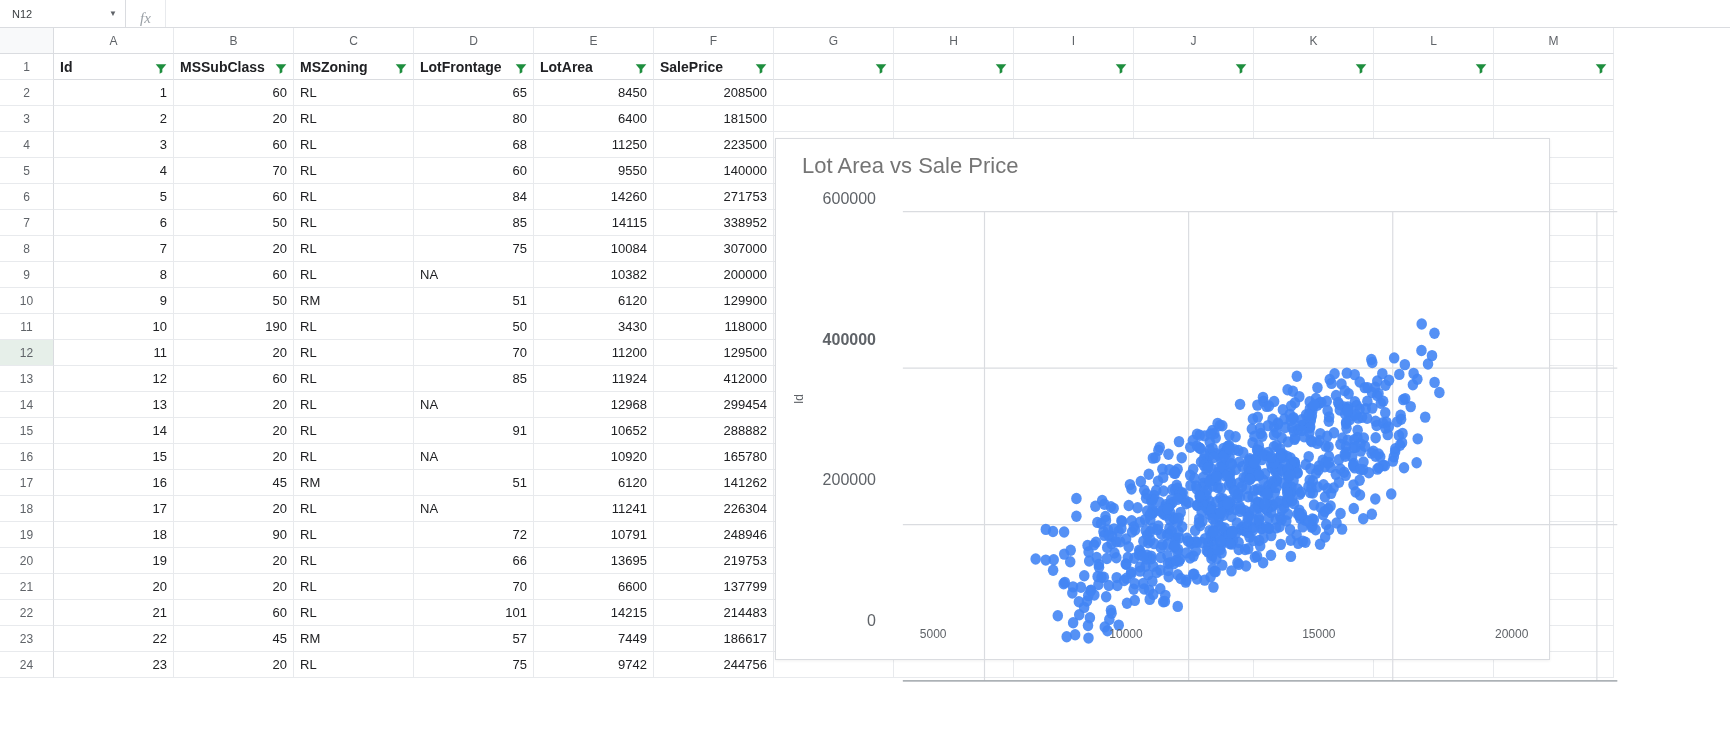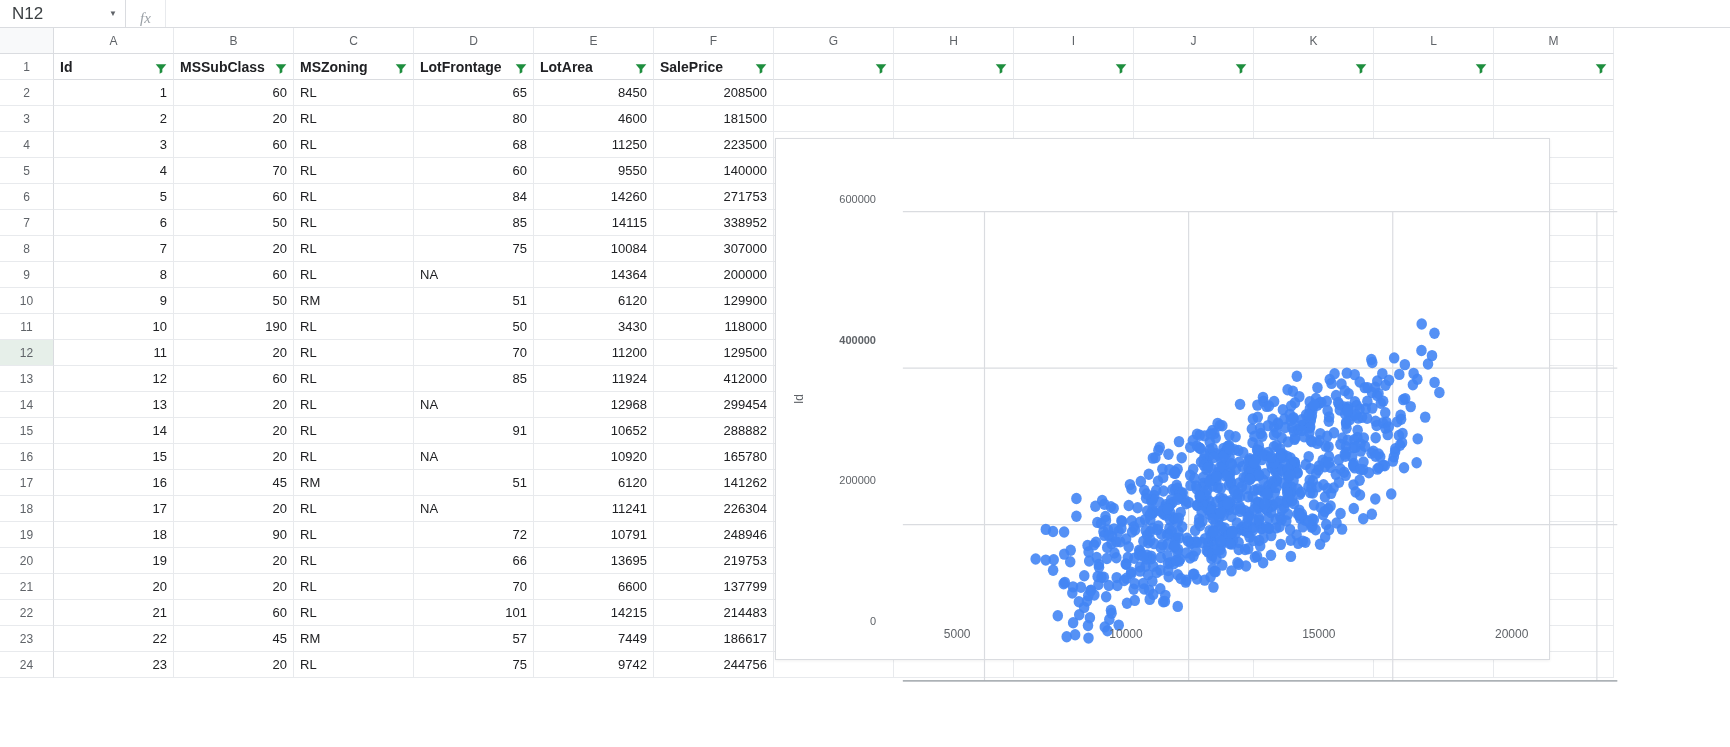--- a/index.html
+++ b/index.html
@@ -26,21 +26,21 @@
     display: flex;
     align-items: center;
     width: 126px;
     height: 100%;
     border-right: 1px solid #dadce0;
     padding: 0 6px 0 10px;
   }
   .name-box {
     border: none;
     outline: none;
-    font-size: 17px;
+    font-size: 11px;
     width: 100%;
     color: #3c4043;
   }
   .name-box-dd {
     color: #5f6368;
     font-size: 8px;
     padding: 0 2px;
   }
   .fx-label {
     font-style: italic;
@@ -168,21 +168,21 @@
     top: 50%;
     transform: translateY(-50%) rotate(-90deg);
     font-size: 12px;
     color: #5f6368;
   }
   .ytick {
     position: absolute;
     left: 30px;
     width: 70px;
     text-align: right;
-    font-size: 11px;
+    font-size: 16px;
     color: #5f6368;
     transform: translateY(-50%);
   }
   .xtick {
     position: absolute;
     bottom: 18px;
     font-size: 12px;
     color: #5f6368;
     transform: translateX(-50%);
   }
@@ -290,21 +290,21 @@
         <div class="cell txt"></div>
         <div class="cell txt"></div>
         <div class="cell txt"></div>
       </div>
       <div class="row">
         <div class="row-header">3</div>
         <div class="cell num">2</div>
         <div class="cell num">20</div>
         <div class="cell txt">RL</div>
         <div class="cell num">80</div>
-        <div class="cell num">4600</div>
+        <div class="cell num">6400</div>
         <div class="cell num">181500</div>
         <div class="cell txt"></div>
         <div class="cell txt"></div>
         <div class="cell txt"></div>
         <div class="cell txt"></div>
         <div class="cell txt"></div>
         <div class="cell txt"></div>
         <div class="cell txt"></div>
       </div>
       <div class="row">
@@ -386,21 +386,21 @@
         <div class="cell txt"></div>
         <div class="cell txt"></div>
         <div class="cell txt"></div>
       </div>
       <div class="row">
         <div class="row-header">9</div>
         <div class="cell num">8</div>
         <div class="cell num">60</div>
         <div class="cell txt">RL</div>
         <div class="cell txt">NA</div>
-        <div class="cell num">14364</div>
+        <div class="cell num">10382</div>
         <div class="cell num">200000</div>
         <div class="cell txt"></div>
         <div class="cell txt"></div>
         <div class="cell txt"></div>
         <div class="cell txt"></div>
         <div class="cell txt"></div>
         <div class="cell txt"></div>
         <div class="cell txt"></div>
       </div>
       <div class="row">
@@ -639,20 +639,21 @@
         <div class="cell txt"></div>
         <div class="cell txt"></div>
         <div class="cell txt"></div>
         <div class="cell txt"></div>
         <div class="cell txt"></div>
         <div class="cell txt"></div>
       </div>
     </div>
 
   <div class="chart">
+    <div class="chart-title">Lot Area vs Sale Price</div>
     <span class="yaxis-label">Id</span>
     <svg id="chart-svg" class="chart-plot" viewBox="0 0 660 410" preserveAspectRatio="none" width="100%" height="100%">
         <line x1="109.71428571428571" x2="109.71428571428571" y1="10" y2="380" stroke="#dadce0" stroke-width="1"></line>
         <line x1="284" x2="284" y1="10" y2="380" stroke="#dadce0" stroke-width="1"></line>
         <line x1="458.2857142857143" x2="458.2857142857143" y1="10" y2="380" stroke="#dadce0" stroke-width="1"></line>
         <line x1="632.5714285714286" x2="632.5714285714286" y1="10" y2="380" stroke="#dadce0" stroke-width="1"></line>
         <line x1="40" x2="650" y1="380" y2="380" stroke="#dadce0" stroke-width="1"></line>
         <line x1="40" x2="650" y1="256.6666666666667" y2="256.6666666666667" stroke="#dadce0" stroke-width="1"></line>
         <line x1="40" x2="650" y1="133.33333333333334" y2="133.33333333333334" stroke="#dadce0" stroke-width="1"></line>
         <line x1="40" x2="650" y1="10" y2="10" stroke="#dadce0" stroke-width="1"></line>
@@ -1557,19 +1558,19 @@
           <circle cx="443.6" cy="202.8" r="4.5" fill="#4285f4" fill-opacity="0.9"></circle>
           <circle cx="292.8" cy="255.3" r="4.5" fill="#4285f4" fill-opacity="0.9"></circle>
           <circle cx="302.6" cy="185.2" r="4.5" fill="#4285f4" fill-opacity="0.9"></circle>
           <circle cx="277.3" cy="299.2" r="4.5" fill="#4285f4" fill-opacity="0.9"></circle>
         </g>
       </svg>
   <span class="ytick" style="top: 482px;">0</span>
       <span class="ytick" style="top: 341.333px;">200000</span>
       <span class="ytick" style="top: 200.667px; font-weight: bold;">400000</span>
       <span class="ytick" style="top: 60px;">600000</span>
-      <span class="xtick" style="left: 157.143px; margin-left: 24px;">5000</span>
+      <span class="xtick" style="left: 157.143px;">5000</span>
       <span class="xtick" style="left: 350px; text-align: center;">10000</span>
       <span class="xtick" style="left: 542.857px;">15000</span>
       <span class="xtick" style="left: 735.714px;">20000</span>
     </div>
 
 </div>
 
 </body></html>

